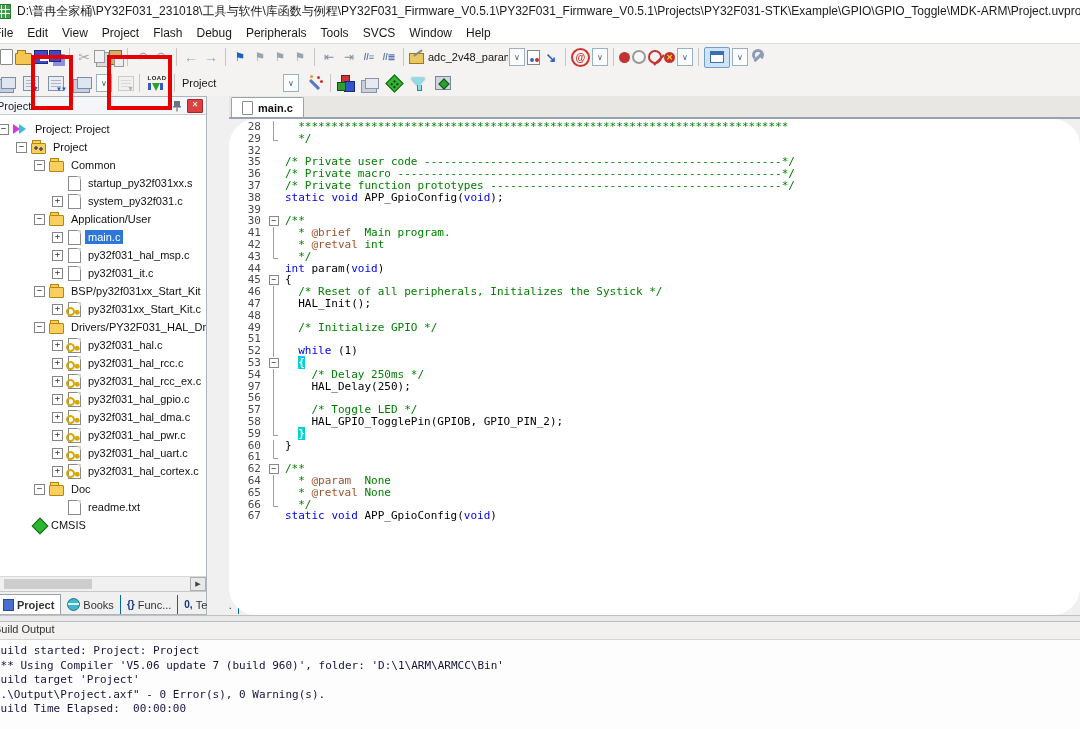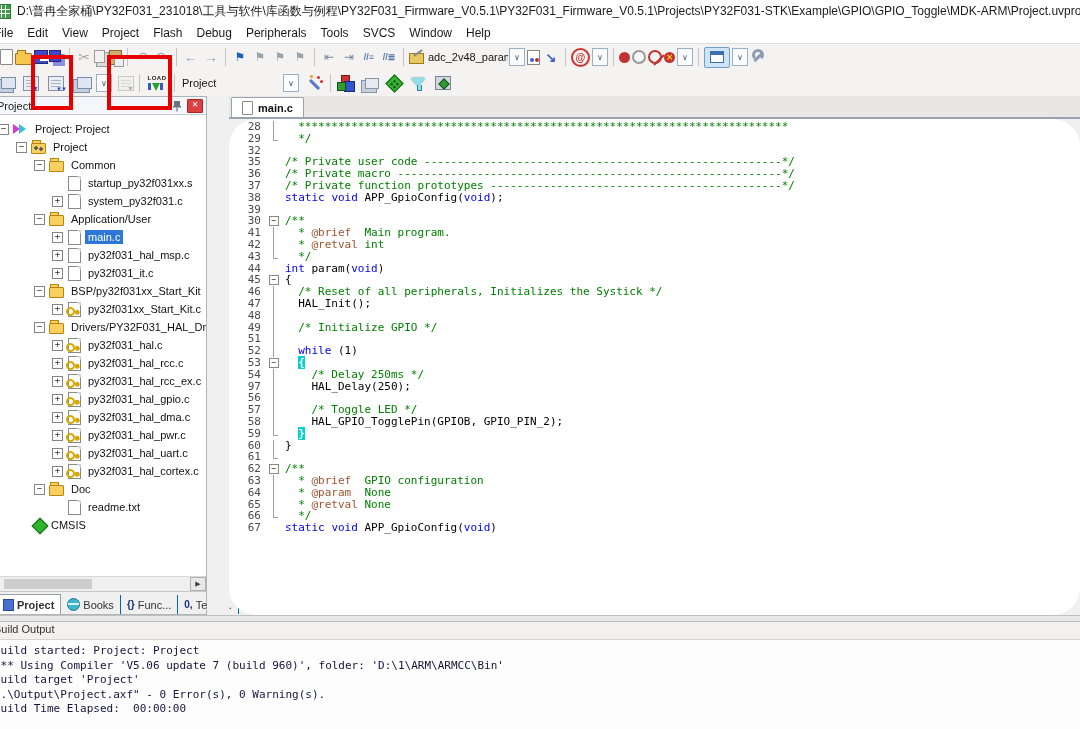--- a/index.html
+++ b/index.html
@@ -450,21 +450,20 @@
             <div class="cline"><span class="ln">53</span><span class="fold fbox"></span><span class="codetext"><span class="tp">  </span><span class="tb">{</span></span></div>
             <div class="cline"><span class="ln">54</span><span class="fold fline"></span><span class="codetext"><span class="tc">    /* Delay 250ms */</span></span></div>
             <div class="cline"><span class="ln">97</span><span class="fold fline"></span><span class="codetext"><span class="tp">    HAL_Delay(250);</span></span></div>
             <div class="cline"><span class="ln">56</span><span class="fold fline"></span><span class="codetext"></span></div>
             <div class="cline"><span class="ln">57</span><span class="fold fline"></span><span class="codetext"><span class="tc">    /* Toggle LED */</span></span></div>
             <div class="cline"><span class="ln">58</span><span class="fold fline"></span><span class="codetext"><span class="tp">    HAL_GPIO_TogglePin(GPIOB, GPIO_PIN_2);</span></span></div>
             <div class="cline"><span class="ln">59</span><span class="fold fend"></span><span class="codetext"><span class="tp">  </span><span class="tb">}</span></span></div>
             <div class="cline"><span class="ln">60</span><span class="fold fline"></span><span class="codetext"><span class="tp">}</span></span></div>
             <div class="cline"><span class="ln">61</span><span class="fold fend"></span><span class="codetext"></span></div>
             <div class="cline"><span class="ln">62</span><span class="fold fbox"></span><span class="codetext"><span class="tc">/**</span></span></div>
-            <div class="cline"><span class="ln">63</span><span class="fold fline"></span><span class="codetext"><span class="tc">  * </span><span class="td">@brief</span><span class="tc">  GPIO configuration</span></span></div>
             <div class="cline"><span class="ln">64</span><span class="fold fline"></span><span class="codetext"><span class="tc">  * </span><span class="td">@param</span><span class="tc">  None</span></span></div>
             <div class="cline"><span class="ln">65</span><span class="fold fline"></span><span class="codetext"><span class="tc">  * </span><span class="td">@retval</span><span class="tc"> None</span></span></div>
             <div class="cline"><span class="ln">66</span><span class="fold fend"></span><span class="codetext"><span class="tc">  */</span></span></div>
             <div class="cline"><span class="ln">67</span><span class="fold"></span><span class="codetext"><span class="tk">static</span><span class="tp"> </span><span class="tk">void</span><span class="tp"> APP_GpioConfig(</span><span class="tk">void</span><span class="tp">)</span></span></div>
           </div>
       </div>
     </div>
     <div class="hsplit2"></div>
     <div class="outpanel">
       <div class="out-hdr">Build Output</div>

